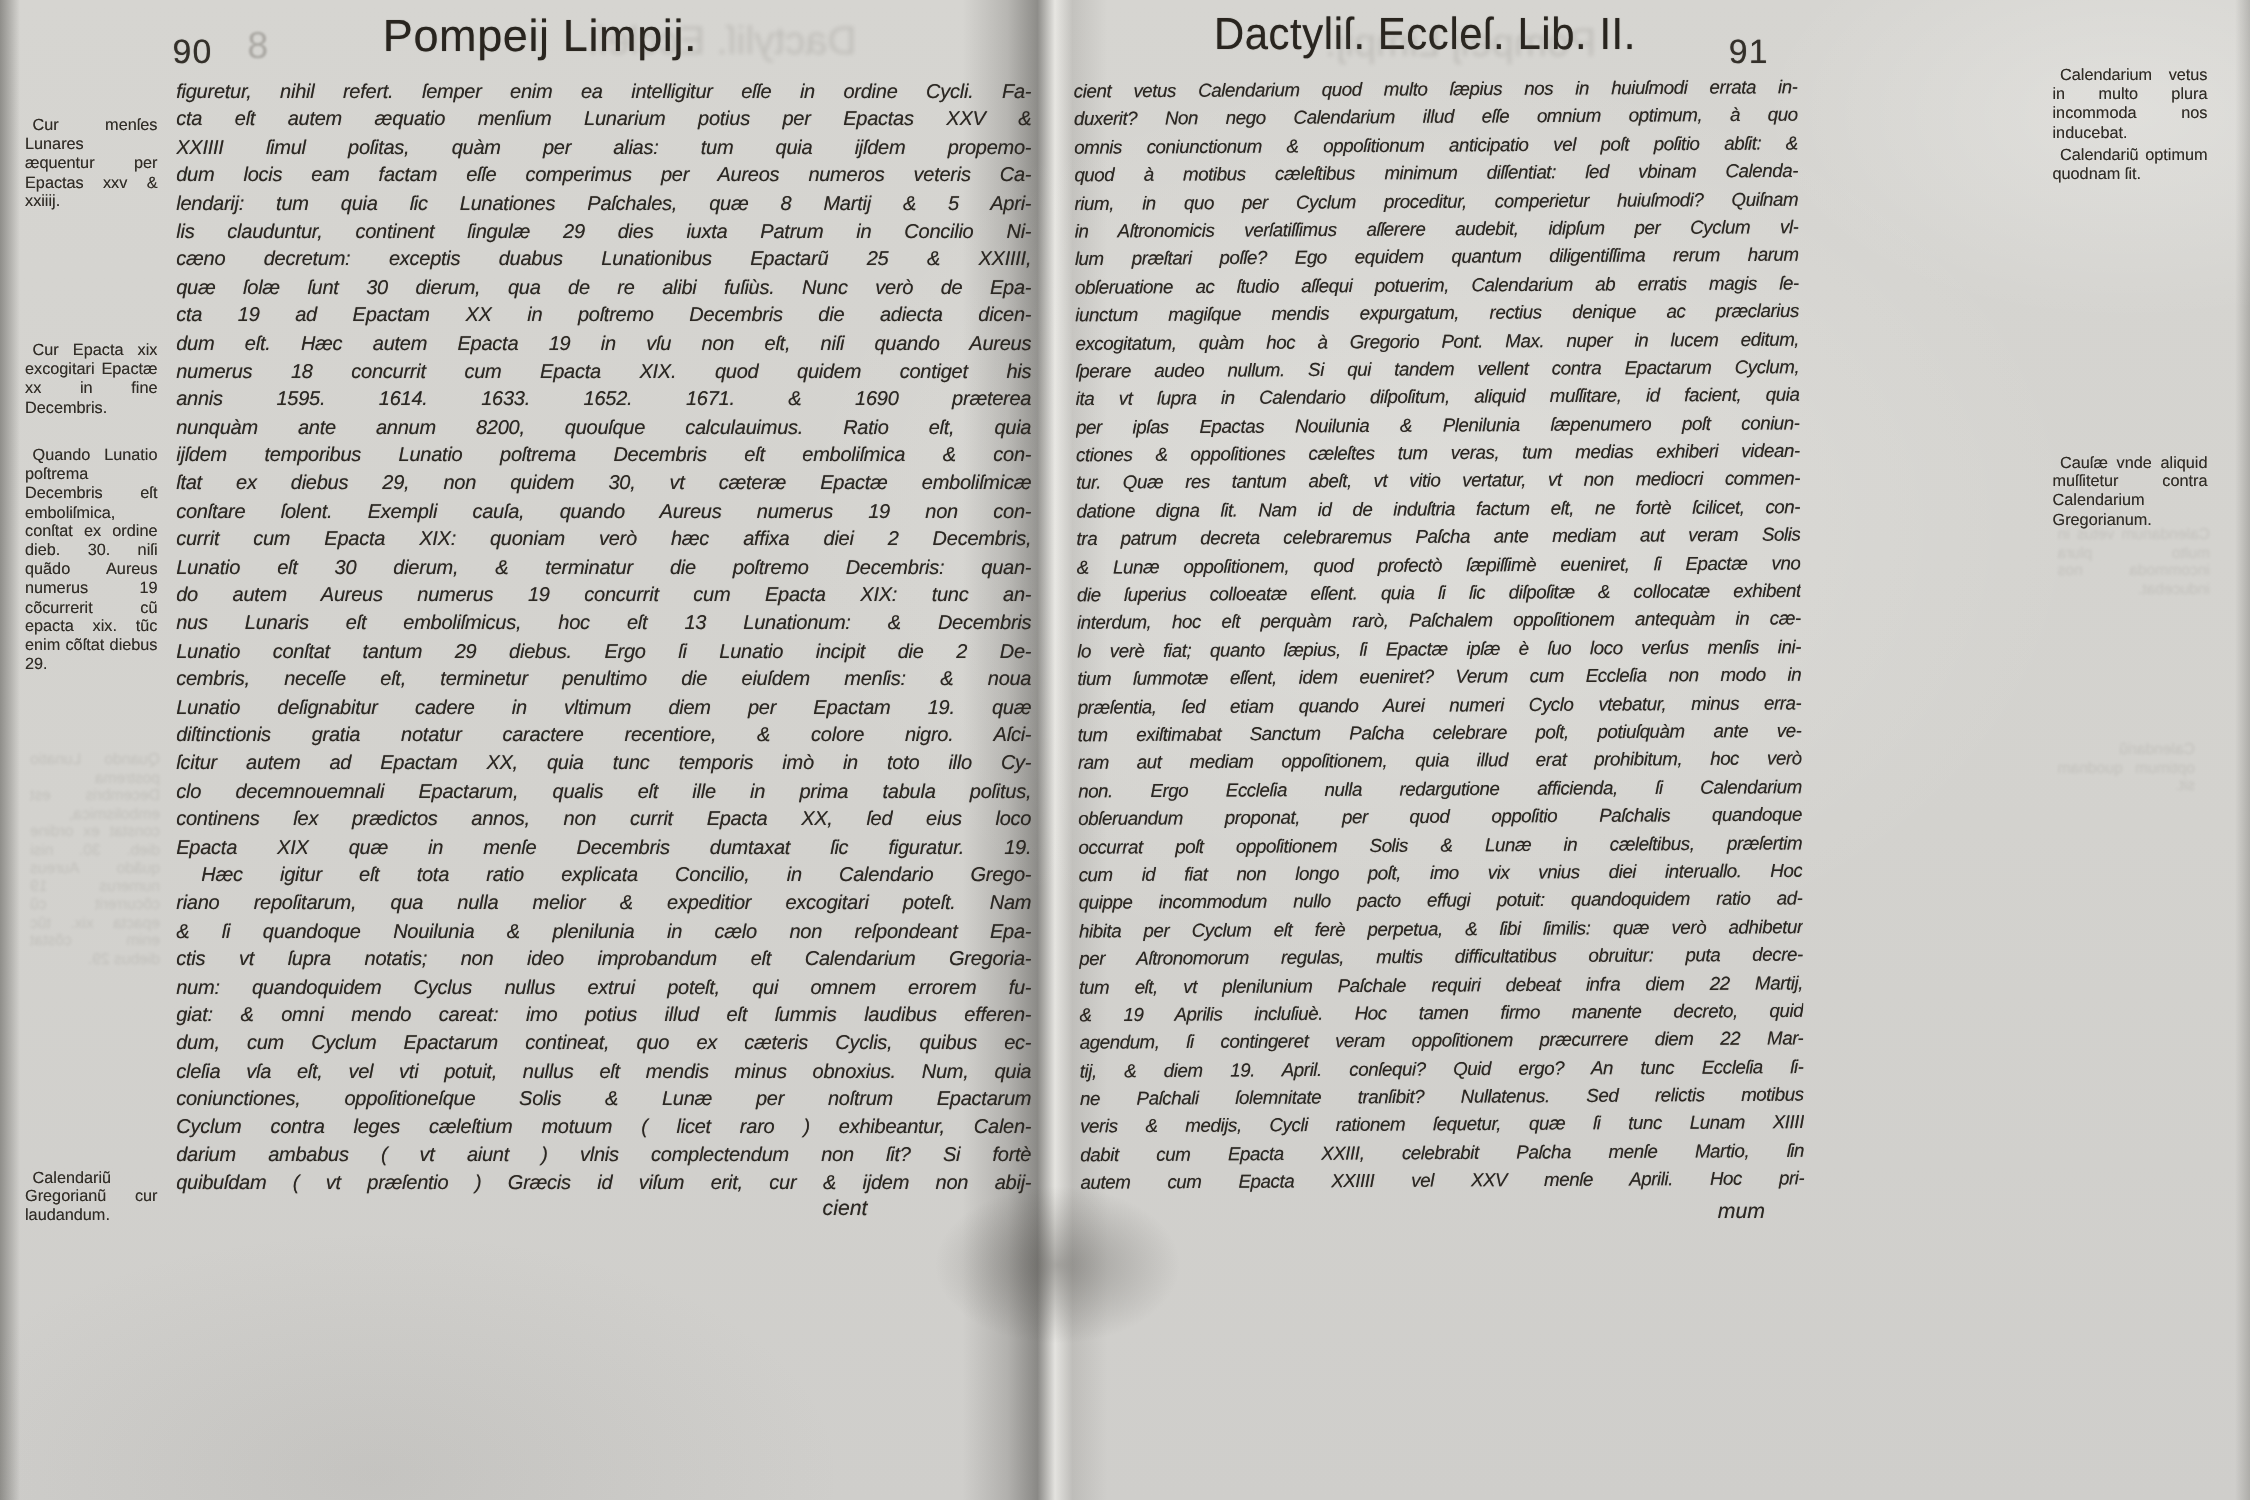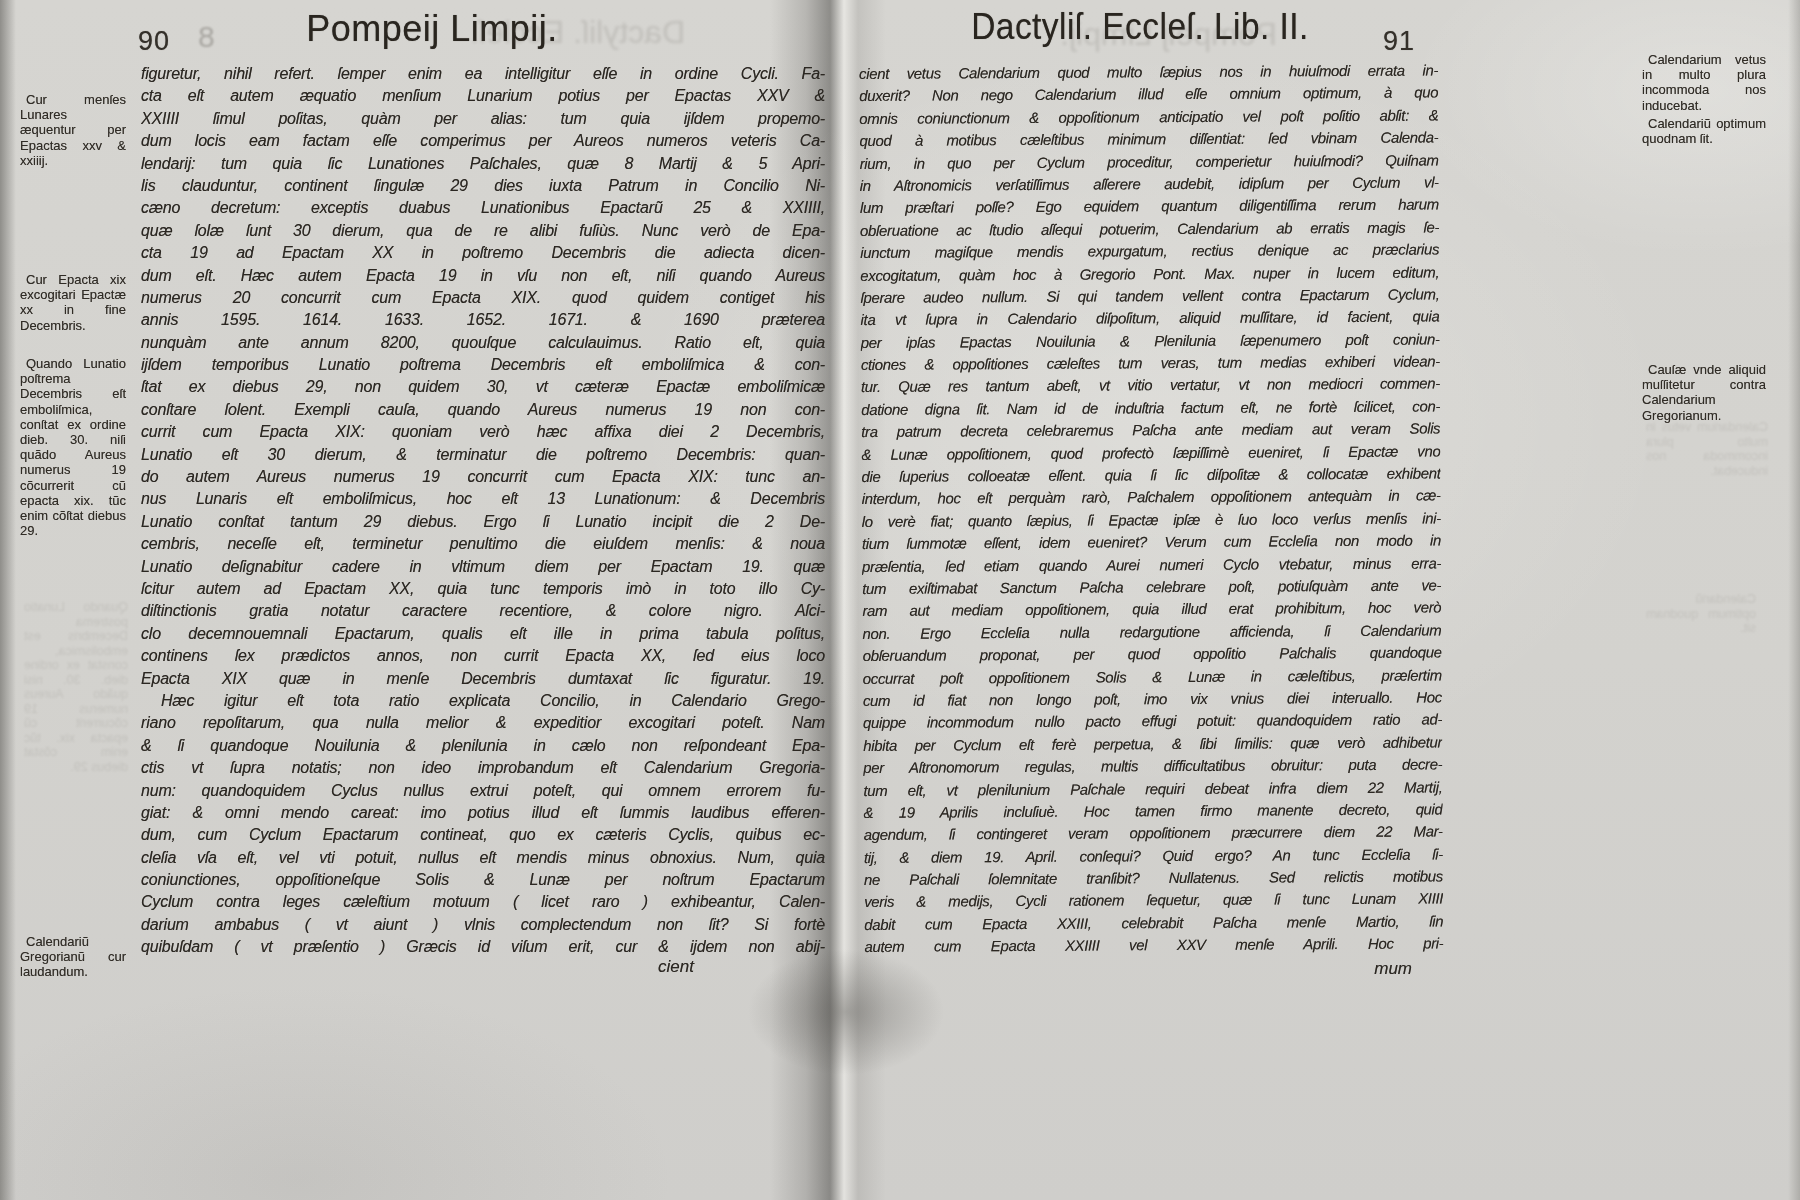--- a/index.html
+++ b/index.html
@@ -64,35 +64,35 @@
       <div class="line">figuretur, nihil refert. ſemper enim ea intelligitur eſſe in ordine Cycli. Fa-</div>
       <div class="line">cta eſt autem æquatio menſium Lunarium potius per Epactas XXV &amp;</div>
       <div class="line">XXIIII ſimul poſitas, quàm per alias: tum quia ijſdem propemo-</div>
       <div class="line">dum locis eam factam eſſe comperimus per Aureos numeros veteris Ca-</div>
       <div class="line">lendarij: tum quia ſic Lunationes Paſchales, quæ 8 Martij &amp; 5 Apri-</div>
       <div class="line">lis clauduntur, continent ſingulæ 29 dies iuxta Patrum in Concilio Ni-</div>
       <div class="line">cæno decretum: exceptis duabus Lunationibus Epactarũ 25 &amp; XXIIII,</div>
       <div class="line">quæ ſolæ ſunt 30 dierum, qua de re alibi fuſiùs. Nunc verò de Epa-</div>
       <div class="line">cta 19 ad Epactam XX in poſtremo Decembris die adiecta dicen-</div>
       <div class="line">dum eſt. Hæc autem Epacta 19 in vſu non eſt, niſi quando Aureus</div>
-      <div class="line">numerus 20 concurrit cum Epacta XIX. quod quidem contiget his</div>
+      <div class="line">numerus 18 concurrit cum Epacta XIX. quod quidem contiget his</div>
       <div class="line">annis 1595. 1614. 1633. 1652. 1671. &amp; 1690 præterea</div>
       <div class="line">nunquàm ante annum 8200, quouſque calculauimus. Ratio eſt, quia</div>
       <div class="line">ijſdem temporibus Lunatio poſtrema Decembris eſt emboliſmica &amp; con-</div>
       <div class="line">ſtat ex diebus 29, non quidem 30, vt cæteræ Epactæ emboliſmicæ</div>
       <div class="line">conſtare ſolent. Exempli cauſa, quando Aureus numerus 19 non con-</div>
       <div class="line">currit cum Epacta XIX: quoniam verò hæc affixa diei 2 Decembris,</div>
       <div class="line">Lunatio eſt 30 dierum, &amp; terminatur die poſtremo Decembris: quan-</div>
       <div class="line">do autem Aureus numerus 19 concurrit cum Epacta XIX: tunc an-</div>
       <div class="line">nus Lunaris eſt emboliſmicus, hoc eſt 13 Lunationum: &amp; Decembris</div>
       <div class="line">Lunatio conſtat tantum 29 diebus. Ergo ſi Lunatio incipit die 2 De-</div>
       <div class="line">cembris, neceſſe eſt, terminetur penultimo die eiuſdem menſis: &amp; noua</div>
       <div class="line">Lunatio deſignabitur cadere in vltimum diem per Epactam 19. quæ</div>
+      <div class="line">diſtinctionis gratia notatur caractere recentiore, &amp; colore nigro. Aſci-</div>
       <div class="line">ſcitur autem ad Epactam XX, quia tunc temporis imò in toto illo Cy-</div>
-      <div class="line">diſtinctionis gratia notatur caractere recentiore, &amp; colore nigro. Aſci-</div>
       <div class="line">clo decemnouemnali Epactarum, qualis eſt ille in prima tabula poſitus,</div>
       <div class="line">continens ſex prædictos annos, non currit Epacta XX, ſed eius loco</div>
       <div class="line">Epacta XIX quæ in menſe Decembris dumtaxat ſic figuratur. 19.</div>
       <div class="line indent">Hæc igitur eſt tota ratio explicata Concilio, in Calendario Grego-</div>
       <div class="line">riano repoſitarum, qua nulla melior &amp; expeditior excogitari poteſt. Nam</div>
       <div class="line">&amp; ſi quandoque Nouilunia &amp; plenilunia in cælo non reſpondeant Epa-</div>
       <div class="line">ctis vt ſupra notatis; non ideo improbandum eſt Calendarium Gregoria-</div>
       <div class="line">num: quandoquidem Cyclus nullus extrui poteſt, qui omnem errorem fu-</div>
       <div class="line">giat: &amp; omni mendo careat: imo potius illud eſt ſummis laudibus efferen-</div>
       <div class="line">dum, cum Cyclum Epactarum contineat, quo ex cæteris Cyclis, quibus ec-</div>

